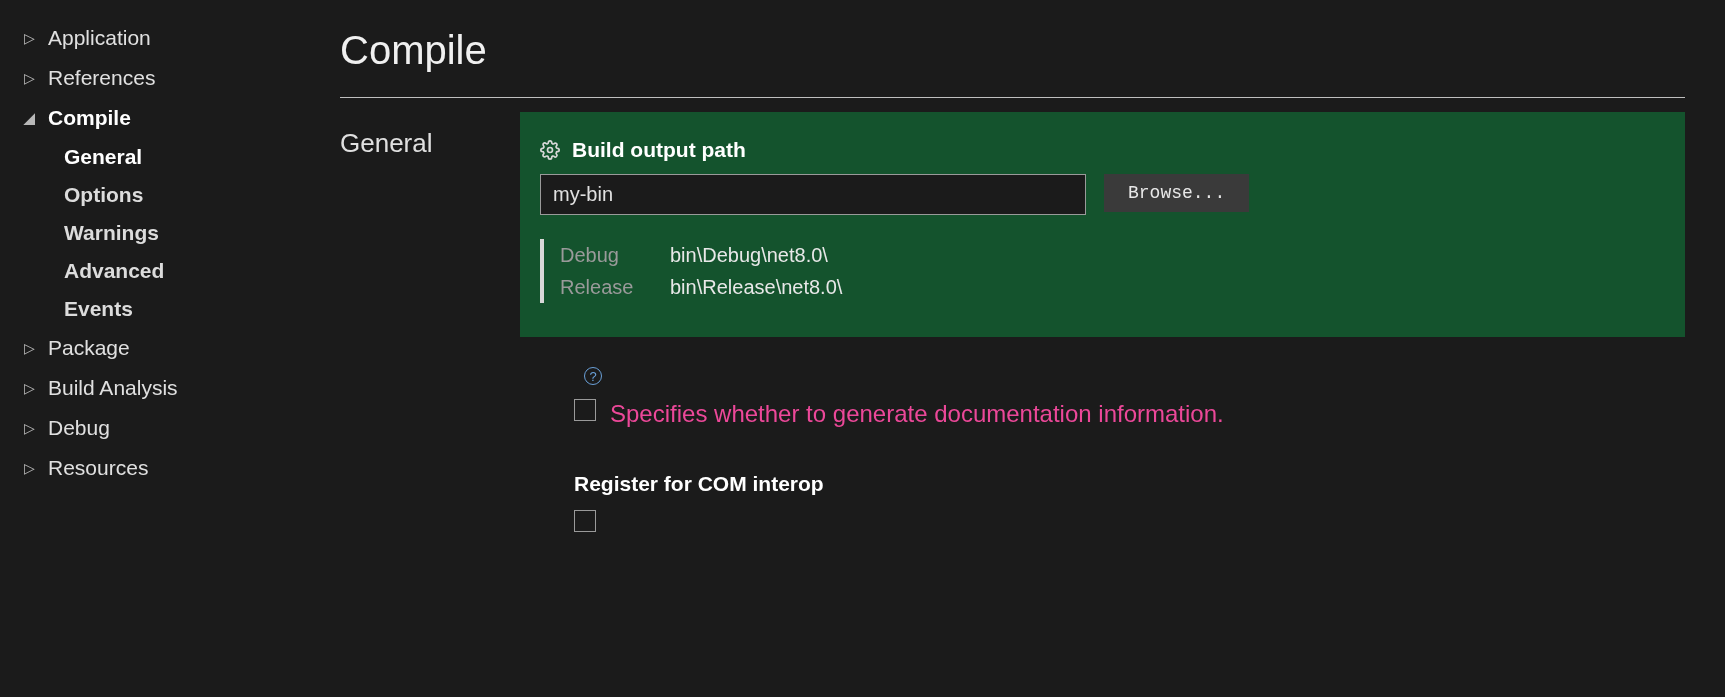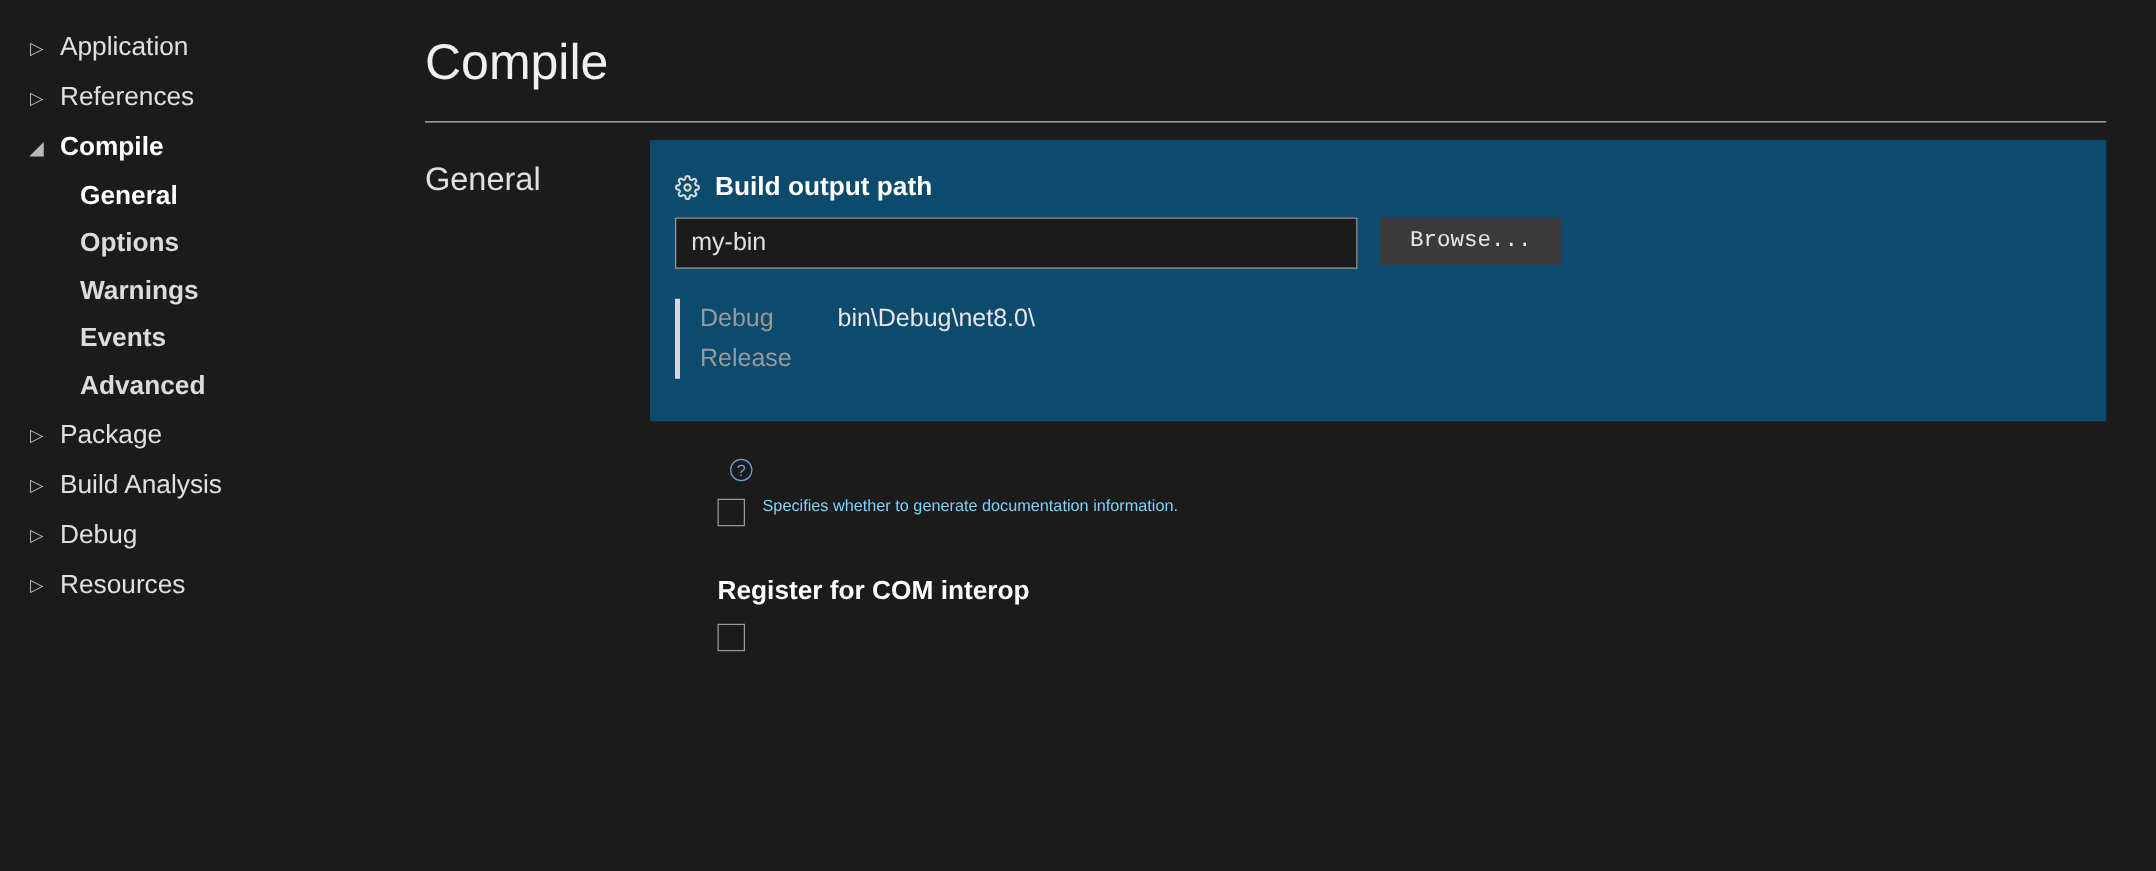--- a/index.html
+++ b/index.html
@@ -64,21 +64,21 @@
     width: 180px;
     font-size: 26px;
     font-weight: 400;
     color: #e0e0e0;
     padding-top: 16px;
     flex-shrink: 0;
   }
   .section-body { flex: 1; }
 
   .panel {
-    background: #0c4a6e;
+    background: #14532d;
     padding: 26px 34px 34px 20px;
     margin-bottom: 30px;
   }
   .field-header {
     display: flex;
     align-items: center;
     margin-bottom: 12px;
   }
   .gear-icon {
     width: 20px; height: 20px;
@@ -166,22 +166,22 @@
   .checkbox {
     width: 22px; height: 22px;
     border: 1.5px solid #9a9a9a;
     background: transparent;
     margin-right: 14px;
     margin-top: 4px;
     flex-shrink: 0;
     cursor: pointer;
   }
   .check-desc {
-    font-size: 13px;
-    color: #7dd3fc;
+    font-size: 24px;
+    color: #ec4899;
     line-height: 1.55;
     max-width: 860px;
   }
 </style>
 </head>
 <body>
 
 <div class="sidebar">
   <div class="nav-item">
     <span class="nav-icon">▷</span>
@@ -199,24 +199,24 @@
     <div class="nav-item bold">
       <span>General</span>
     </div>
     <div class="nav-item normal">
       <span>Options</span>
     </div>
     <div class="nav-item normal">
       <span>Warnings</span>
     </div>
     <div class="nav-item normal">
+      <span>Advanced</span>
+    </div>
+    <div class="nav-item normal">
       <span>Events</span>
-    </div>
-    <div class="nav-item normal">
-      <span>Advanced</span>
     </div>
   </div>
   <div class="nav-item">
     <span class="nav-icon">▷</span>
     <span>Package</span>
   </div>
   <div class="nav-item">
     <span class="nav-icon">▷</span>
     <span>Build Analysis</span>
   </div>
@@ -250,20 +250,21 @@
           <input type="text" class="text-input" value="my-bin" style="">
           <button class="browse-btn">Browse...</button>
         </div>
         <div class="config-block">
           <div class="config-row">
             <span class="config-key">Debug</span>
             <span class="config-val">bin\Debug\net8.0\</span>
           </div>
           <div class="config-row">
             <span class="config-key">Release</span>
+            <span class="config-val">bin\Release\net8.0\</span>
           </div>
         </div>
       </div>
 
       <div class="plain-section">
         <div class="plain-header">
           <span class="help-icon">?</span>
         </div>
         <div class="check-row">
           <div class="checkbox"></div>

